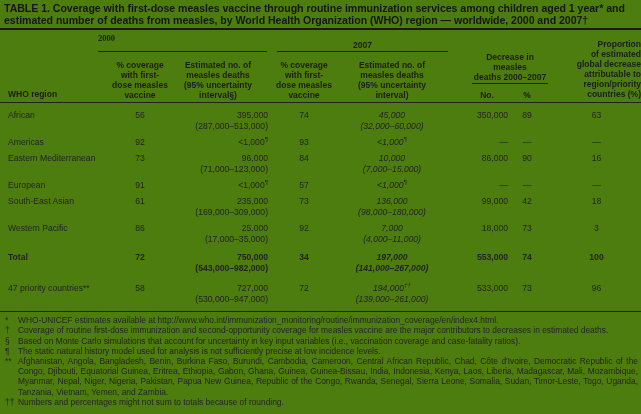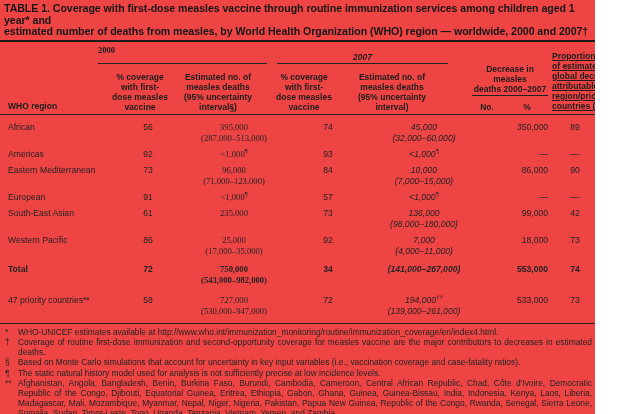--- a/index.html
+++ b/index.html
@@ -2,24 +2,24 @@
 <html><head>
 <meta charset="utf-8">
 <style>
   * { box-sizing: border-box; margin: 0; padding: 0; }
   html, body { background: #ffffff; }
   body {
     font-family: "Liberation Sans", "DejaVu Sans", sans-serif;
     color: #232323;
   }
   .page {
-    width: 595px;
+    width: 641px;
     height: 414px;
     overflow: hidden;
-    background: #ef4444;
+    background: #4d7c0f;
     position: relative;
   }
   .title {
     font-weight: 700;
     font-size: 10.6px;
     line-height: 11.6px;
     letter-spacing: -0.05px;
     color: #161616;
     padding: 3px 4px 2px 4px;
     white-space: pre-line;
@@ -36,55 +36,54 @@
     font-weight: 700;
     font-size: 8.5px;
     line-height: 10px;
     color: #1d1d1d;
   }
   .h { white-space: pre-line; }
   .h-region   { grid-area: 1 / 1 / 4 / 2; align-self: end; padding: 0 0 1px 8px; }
   .h-g2000    { grid-area: 1 / 2 / 2 / 4; align-self: end; text-align: left;
                 border-bottom: 1.2px solid #222; margin-left: -14px; margin-right: 1px; padding-bottom: 8px; font-family: Liberation Serif, serif; }
   .h-g2007    { grid-area: 1 / 4 / 2 / 6; align-self: end; text-align: center;
-                border-bottom: 1.2px solid #222; margin-left: 9px; margin-right: -4px; padding-bottom: 1px; font-style: italic; }
+                border-bottom: 1.2px solid #222; margin-left: 9px; margin-right: -4px; padding-bottom: 1px; }
   .h-cov2000  { grid-area: 2 / 2 / 4 / 3; align-self: end; text-align: center; }
   .h-dth2000  { grid-area: 2 / 3 / 4 / 4; align-self: end; text-align: center; }
   .h-cov2007  { grid-area: 2 / 4 / 4 / 5; align-self: end; text-align: center; padding-left: 8px; }
   .h-dth2007  { grid-area: 2 / 5 / 4 / 6; align-self: end; text-align: center; padding-left: 8px; }
   .h-decrease { grid-area: 2 / 6 / 3 / 8; align-self: end; text-align: center;
                 border-bottom: 1.2px solid #222; margin-left: 28px; margin-right: -6px; padding-bottom: 1px; }
   .h-no       { grid-area: 3 / 6 / 4 / 7; align-self: end; text-align: center; padding-left: 18px; }
   .h-pct      { grid-area: 3 / 7 / 4 / 8; align-self: end; text-align: center; }
-  .h-prop     { grid-area: 1 / 8 / 4 / 9; align-self: end; text-align: left; padding-left: 10px; padding-bottom: 1px; text-decoration: underline; }
+  .h-prop     { grid-area: 1 / 8 / 4 / 9; align-self: end; text-align: right; padding-left: 10px; padding-bottom: 1px; }
 
   
   .tbody {
     padding-top: 2px;
     padding-bottom: 6px;
     border-bottom: 1.4px solid #222;
     font-size: 8.6px;
     line-height: 11px;
   }
   .trow {
     display: grid;
     grid-template-columns: 112px 56px 100px 64px 112px 68px 30px 99px;
     padding-top: 5px;
-    gap: 8px;
   }
   .trow.bold { font-weight: 700; padding-top: 7px; }
   .trow:last-child { padding-top: 9px; }
   .c-region { padding-left: 8px; }
   .c-cov00  { text-align: center; }
-  .c-dth00  { text-align: center; font-family: Liberation Serif, serif; }
+  .c-dth00  { text-align: right; }
   .c-cov07  { text-align: center; padding-left: 8px; }
   .c-dth07  { text-align: center; padding-left: 8px; font-style: italic; }
   .c-no     { text-align: right; padding-right: 4px; }
   .c-pct    { text-align: center; }
-  .c-prop   { text-align: right; padding-left: 10px; font-style: italic; }
+  .c-prop   { text-align: center; padding-left: 10px; }
   sup { font-size: 6.2px; vertical-align: super; line-height: 0; }
 
   
   .footnotes {
     padding: 3px 3px 0 5px;
     font-size: 8.4px;
     line-height: 10.2px;
     color: #242424;
   }
   .fn { position: relative; padding-left: 13px; text-align: justify; }
@@ -194,20 +193,21 @@
     </div>
     <div class="c-no">—</div>
     <div class="c-pct">—</div>
     <div class="c-prop">—</div>
   </div>
       <div class="trow">
     <div class="c-region">South-East Asian</div>
     <div class="c-cov00">61</div>
     <div class="c-dth00">
       <div>235,000</div>
+      <div>(169,000–309,000)</div>
     </div>
     <div class="c-cov07">73</div>
     <div class="c-dth07">
       <div>136,000</div>
       <div>(98,000–180,000)</div>
     </div>
     <div class="c-no">99,000</div>
     <div class="c-pct">42</div>
     <div class="c-prop">18</div>
   </div>
@@ -229,20 +229,21 @@
   </div>
       <div class="trow bold">
     <div class="c-region">Total</div>
     <div class="c-cov00">72</div>
     <div class="c-dth00">
       <div>750,000</div>
       <div>(543,000–982,000)</div>
     </div>
     <div class="c-cov07">34</div>
     <div class="c-dth07">
+      <div>197,000</div>
       <div>(141,000–267,000)</div>
     </div>
     <div class="c-no">553,000</div>
     <div class="c-pct">74</div>
     <div class="c-prop">100</div>
   </div>
       <div class="trow">
     <div class="c-region">47 priority countries**</div>
     <div class="c-cov00">58</div>
     <div class="c-dth00">

